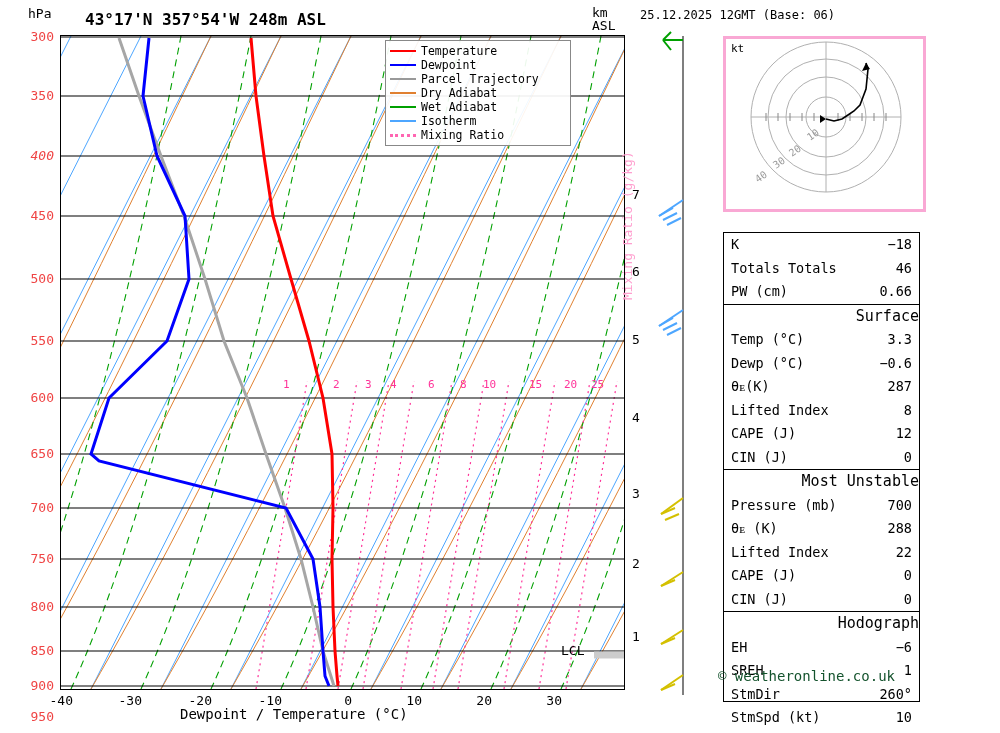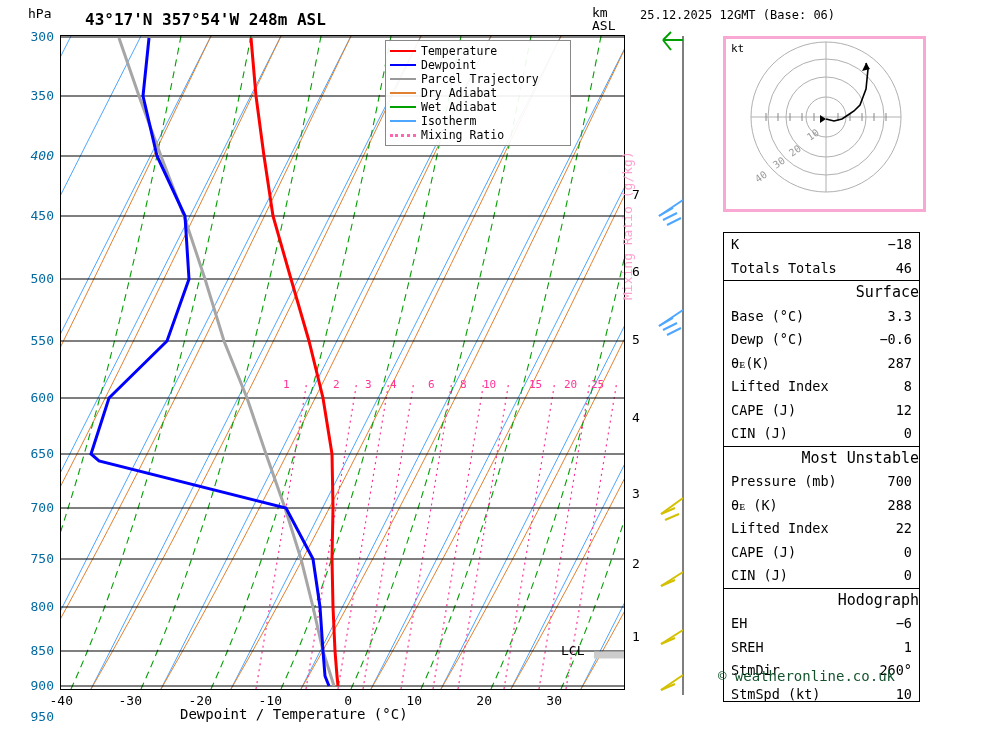--- a/index.html
+++ b/index.html
@@ -6,21 +6,21 @@
   body{width:1000px;height:733px;position:relative;font-family:"DejaVu Sans",sans-serif;overflow:hidden;}
   .abs{position:absolute;}
   .lbl{font-size:13px;color:#000;white-space:nowrap;}
   .mono{font-family:"DejaVu Sans Mono",monospace;}
 
   
   #skewt{left:0;top:0;width:660px;height:733px;}
   #plotbox{left:60px;top:35px;width:565px;height:655px;border:1px solid #000;box-sizing:border-box;overflow:hidden;background:#fff;}
   #plotsvg{position:absolute;left:0;top:0;}
 
-  .ytick{font-size:13px;color:#0369a1;text-align:right;width:52px;}
+  .ytick{font-size:13px;color:#ef4444;text-align:right;width:52px;}
   .xtick{font-size:13px;color:#000;text-align:right;width:40px;}
   .kmtick{font-size:13px;color:#000;}
 
   #title{left:85px;top:10px;font-size:16px;font-weight:bold;font-family:"DejaVu Sans Mono",monospace;}
   #hpa{left:28px;top:6px;font-size:13px;}
   #kmlab{left:592px;top:6px;font-size:13px;line-height:13px;}
   #xaxislabel{left:180px;top:706px;font-size:14px;font-family:"DejaVu Sans Mono",monospace;}
 
   
   #legend{left:385px;top:40px;width:186px;background:rgba(255,255,255,0.92);border:1px solid #888;padding:3px 4px;box-sizing:border-box;}
@@ -318,24 +318,28 @@
 
 <div class="abs" id="tablebox">
   <div class="trow">
     <span>K</span>
     <span>−18</span>
   </div>
   <div class="trow">
     <span>Totals Totals</span>
     <span>46</span>
   </div>
+  <div class="trow">
+    <span>PW (cm)</span>
+    <span>0.66</span>
+  </div>
 
   <div class="thead sep">Surface</div>
   <div class="trow">
-    <span>Base (°C)</span>
+    <span>Temp (°C)</span>
     <span>3.3</span>
   </div>
   <div class="trow">
     <span>Dewp (°C)</span>
     <span>−0.6</span>
   </div>
   <div class="trow">
     <span>θᴇ(K)</span>
     <span>287</span>
   </div>

